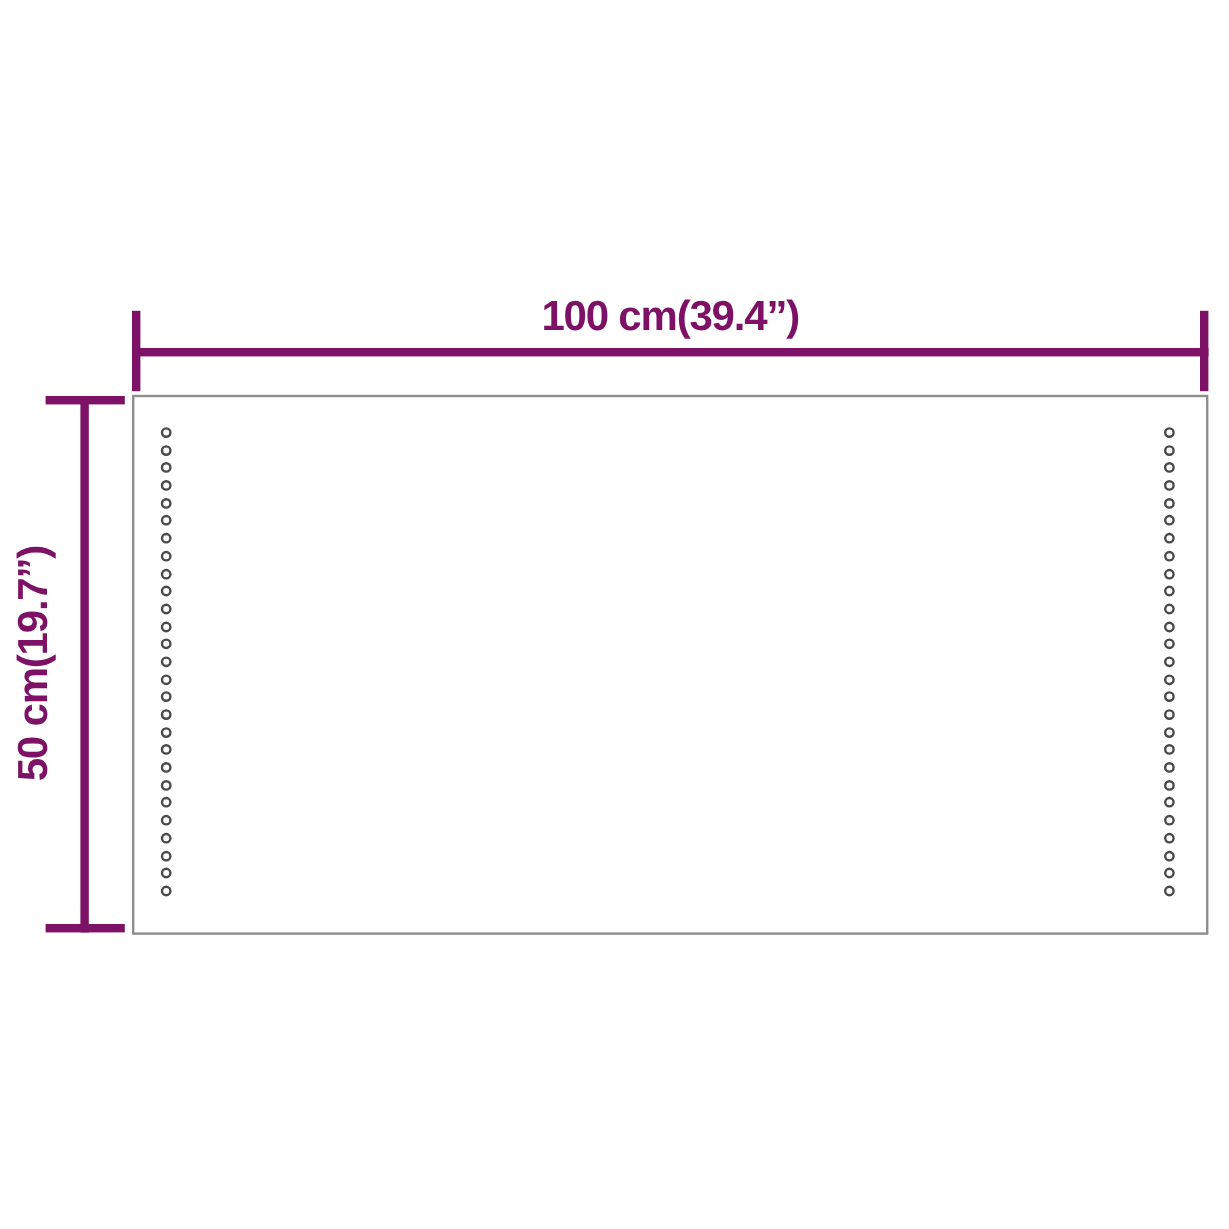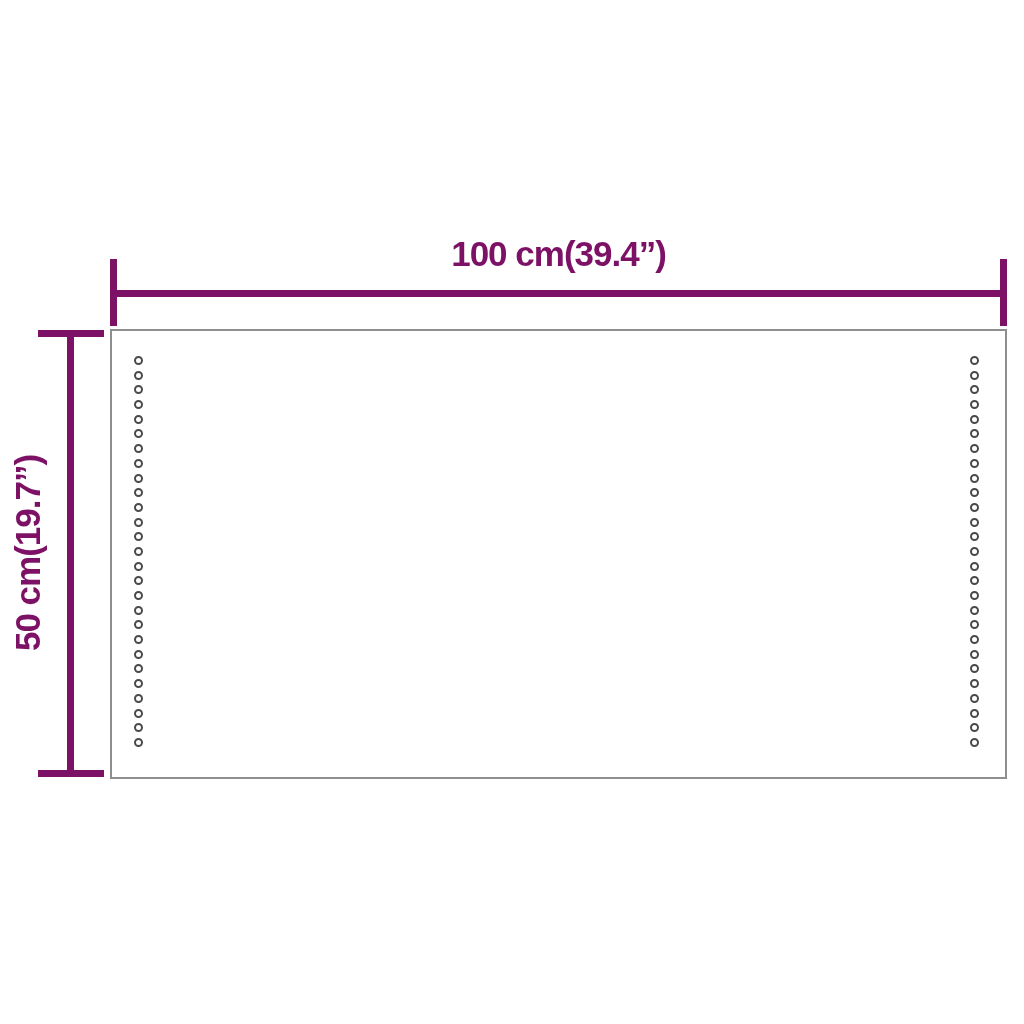--- a/index.html
+++ b/index.html
@@ -66,21 +66,21 @@
   .dim-label {
     position: absolute;
     color: var(--dim-color, #7c1166);
     font-size: 35px;
     font-weight: bold;
     letter-spacing: -1px;
     white-space: nowrap;
   }
   .width-label {
     left: 110px;
-    top: 234px;
+    top: 244px;
     width: 897px;
     text-align: center;
   }
   .height-label {
     left: 28px;
     top: 553px;
     transform: translate(-50%, -50%) rotate(-90deg);
   }
 </style>
 </head>

